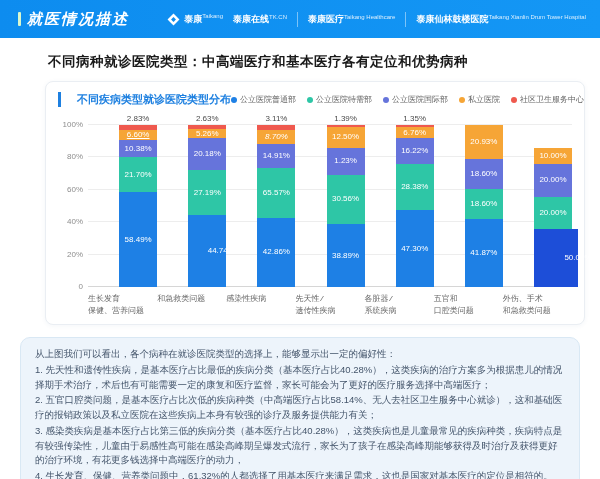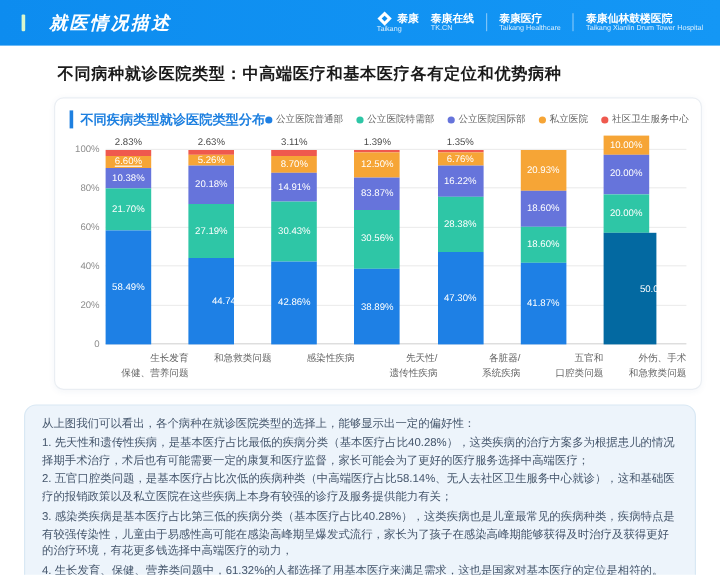--- a/index.html
+++ b/index.html
@@ -8,28 +8,28 @@
     width:600px; height:479px; overflow:hidden;
     background:#ffffff;
     font-family:"Liberation Sans","DejaVu Sans",sans-serif;
   }
   
   .header {
     height:38px; background:linear-gradient(90deg,#0D8CEF,#1497F5);
     display:flex; align-items:center; justify-content:space-between;
     padding:0 14px 0 18px;
   }
-  .header-left { display:flex; align-items:center; gap:20px;font-family:Liberation Mono, monospace; }
+  .header-left { display:flex; align-items:center; gap:6px;font-family:Liberation Mono, monospace; }
   .title-accent { width:3px; height:14px; background:#D9F7CE; border-radius:1px; }
   .header-title {
     color:#fff; font-weight:bold; font-style:italic;
     font-size:15px; letter-spacing:2px;
   }
   .logos { display:flex; align-items:center; gap:10px; color:#fff; }
-  .logo-block { display:flex; flex-direction:column; line-height:1.15; }
+  .logo-block { display:flex; flex-direction:row; line-height:1.15; }
   .logo-row { display:flex; align-items:center; gap:4px; }
   .logo-main { font-size:9px; font-weight:bold; white-space:nowrap; }
   .logo-sub { font-size:6px; opacity:.85; white-space:nowrap; }
   .logo-sep { width:1px; height:15px; background:rgba(255,255,255,.45); }
   .diamond-icon { width:13px; height:13px; display:block; }
   
   .page-title {
     margin:15px 15px 10px 48px;
     font-size:13.5px; font-weight:bold; color:#1a1a1a; letter-spacing:.5px;
   }
@@ -37,48 +37,48 @@
   .chart-card {
     margin:0 15px 0 45px;
     border:1px solid #EAEEF3; border-radius:8px;
     box-shadow:0 1px 5px rgba(30,80,140,.05);
     padding:10px 12px 8px;
     background:#fff;
   }
   .card-header { display:flex; justify-content:space-between; align-items:center; }
   .chart-title {
     color:#1E80E0; font-weight:bold; font-size:11px;
-    border-left:3px solid #1E80E0; padding-left:6px; white-space:nowrap;
+    border-left:3px solid #1E80E0; padding-left:16px; white-space:nowrap;
   }
   .legend { display:flex; align-items:center; gap:11px;justify-content:flex-end; }
   .legend-item { display:flex; align-items:center; gap:3px; cursor:default; }
   .legend-dot { width:6px; height:6px; border-radius:50%; flex:none; }
   .legend-label { font-size:8px; color:#666; white-space:nowrap; }
   
   .chart { display:flex; margin-top:18px; }
   .y-axis { width:30px; position:relative; height:162px; flex:none; }
   .y-tick-label { position:absolute; right:5px; font-size:8px; color:#8d8d8d; }
   .plot-area { position:relative; flex:1; height:162px; }
   .gridline { position:absolute; left:0; right:0; height:1px; background:#EDEDED; }
   .gridline.axis { background:#D6D6D6; }
   .bars { position:absolute; left:0; right:0; top:0; bottom:0; display:flex; }
-  .bar-col { flex:1; display:flex; justify-content:flex-start; align-items:flex-end; }
+  .bar-col { flex:1; display:flex; justify-content:flex-end; align-items:flex-end; }
   .bar-stack { width:38px; height:100%; position:relative; display:flex; flex-direction:column; justify-content:flex-end; }
   .seg {
     width:100%; display:flex; align-items:center; justify-content:center;
     color:#fff; font-size:8px; line-height:1; overflow:visible; flex:none;
   }
   .top-label {
     position:absolute; top:-11px; left:-8px; right:-8px;
     text-align:center; font-size:8px; color:#4a4a4a;
   }
   .x-labels { display:flex; margin-left:30px; margin-top:6px; }
   .x-label {
-    flex:1; text-align:right; font-size:8px; color:#666;
-    white-space:pre-line; line-height:1.45;
+    flex:1; text-align:left; font-size:8px; color:#666;
+    white-space:pre-line; line-height:1.45;font-family:Liberation Mono, monospace;
   }
   
   .notes {
     margin:12px 20px 0;
     background:#EDF4FB; border:1px solid #D9E8F4; border-radius:10px;
     padding:9px 14px;
     font-size:9.5px; color:#44556B; line-height:1.55;
   }
   .notes p { margin:0 0 1px; }
 </style>
@@ -180,32 +180,32 @@
               <div class="seg" style="height: 8.5212px; background: rgb(246, 165, 54);">5.26%</div>
               <div class="seg" style="height: 32.6916px; background: rgb(102, 116, 219);">20.18%</div>
               <div class="seg" style="height: 44.0478px; background: rgb(46, 198, 166);">27.19%</div>
               <div class="seg" style="height: 72.4788px; background: rgb(30, 128, 229); padding-left: 28px;">44.74%</div>
             </div>
           </div>
           <div class="bar-col">
             <div class="bar-stack">
               <div class="top-label">3.11%</div>
               <div class="seg" style="height: 5.0382px; background: rgb(239, 89, 78);"></div>
-              <div class="seg" style="height: 14.094px; background: rgb(246, 165, 54);">8.70%</div>
+              <div class="seg" style="height: 14.094px; background: rgb(246, 165, 54); font-style: italic;">8.70%</div>
               <div class="seg" style="height: 24.1542px; background: rgb(102, 116, 219);">14.91%</div>
-              <div class="seg" style="height: 49.2966px; background: rgb(46, 198, 166);">30.43%</div>
+              <div class="seg" style="height: 49.2966px; background: rgb(46, 198, 166);">65.57%</div>
               <div class="seg" style="height: 69.4332px; background: rgb(30, 128, 229);">42.86%</div>
             </div>
           </div>
           <div class="bar-col">
             <div class="bar-stack">
               <div class="top-label">1.39%</div>
               <div class="seg" style="height: 2.2518px; background: rgb(239, 89, 78);"></div>
               <div class="seg" style="height: 20.25px; background: rgb(246, 165, 54);">12.50%</div>
-              <div class="seg" style="height: 27.0054px; background: rgb(102, 116, 219);">83.87%</div>
+              <div class="seg" style="height: 27.0054px; background: rgb(102, 116, 219);">1.23%</div>
               <div class="seg" style="height: 49.5072px; background: rgb(46, 198, 166);">30.56%</div>
               <div class="seg" style="height: 63.0018px; background: rgb(30, 128, 229);">38.89%</div>
             </div>
           </div>
           <div class="bar-col">
             <div class="bar-stack">
               <div class="top-label">1.35%</div>
               <div class="seg" style="height: 2.187px; background: rgb(239, 89, 78);"></div>
               <div class="seg" style="height: 10.9512px; background: rgb(246, 165, 54);">6.76%</div>
               <div class="seg" style="height: 26.2764px; background: rgb(102, 116, 219);">16.22%</div>
@@ -219,21 +219,21 @@
               <div class="seg" style="height: 30.132px; background: rgb(102, 116, 219);">18.60%</div>
               <div class="seg" style="height: 30.132px; background: rgb(46, 198, 166);">18.60%</div>
               <div class="seg" style="height: 67.8294px; background: rgb(30, 128, 229);">41.87%</div>
             </div>
           </div>
           <div class="bar-col">
             <div class="bar-stack">
               <div class="seg" style="height: 16.2px; background: rgb(246, 165, 54);">10.00%</div>
               <div class="seg" style="height: 32.4px; background: rgb(102, 116, 219);">20.00%</div>
               <div class="seg" style="height: 32.4px; background: rgb(46, 198, 166);">20.00%</div>
-              <div class="seg" style="height: 93px; background: #0369a1; padding-left: 44px;">50.00%</div>
+              <div class="seg" style="height: 58px; background: #1d4ed8; padding-left: 44px;">50.00%</div>
             </div>
           </div>
         </div>
     </div>
   </div>
   <div class="x-labels">
       <div class="x-label">生长发育
 保健、营养问题</div>
       <div class="x-label">和急救类问题</div>
       <div class="x-label">感染性疾病</div>

